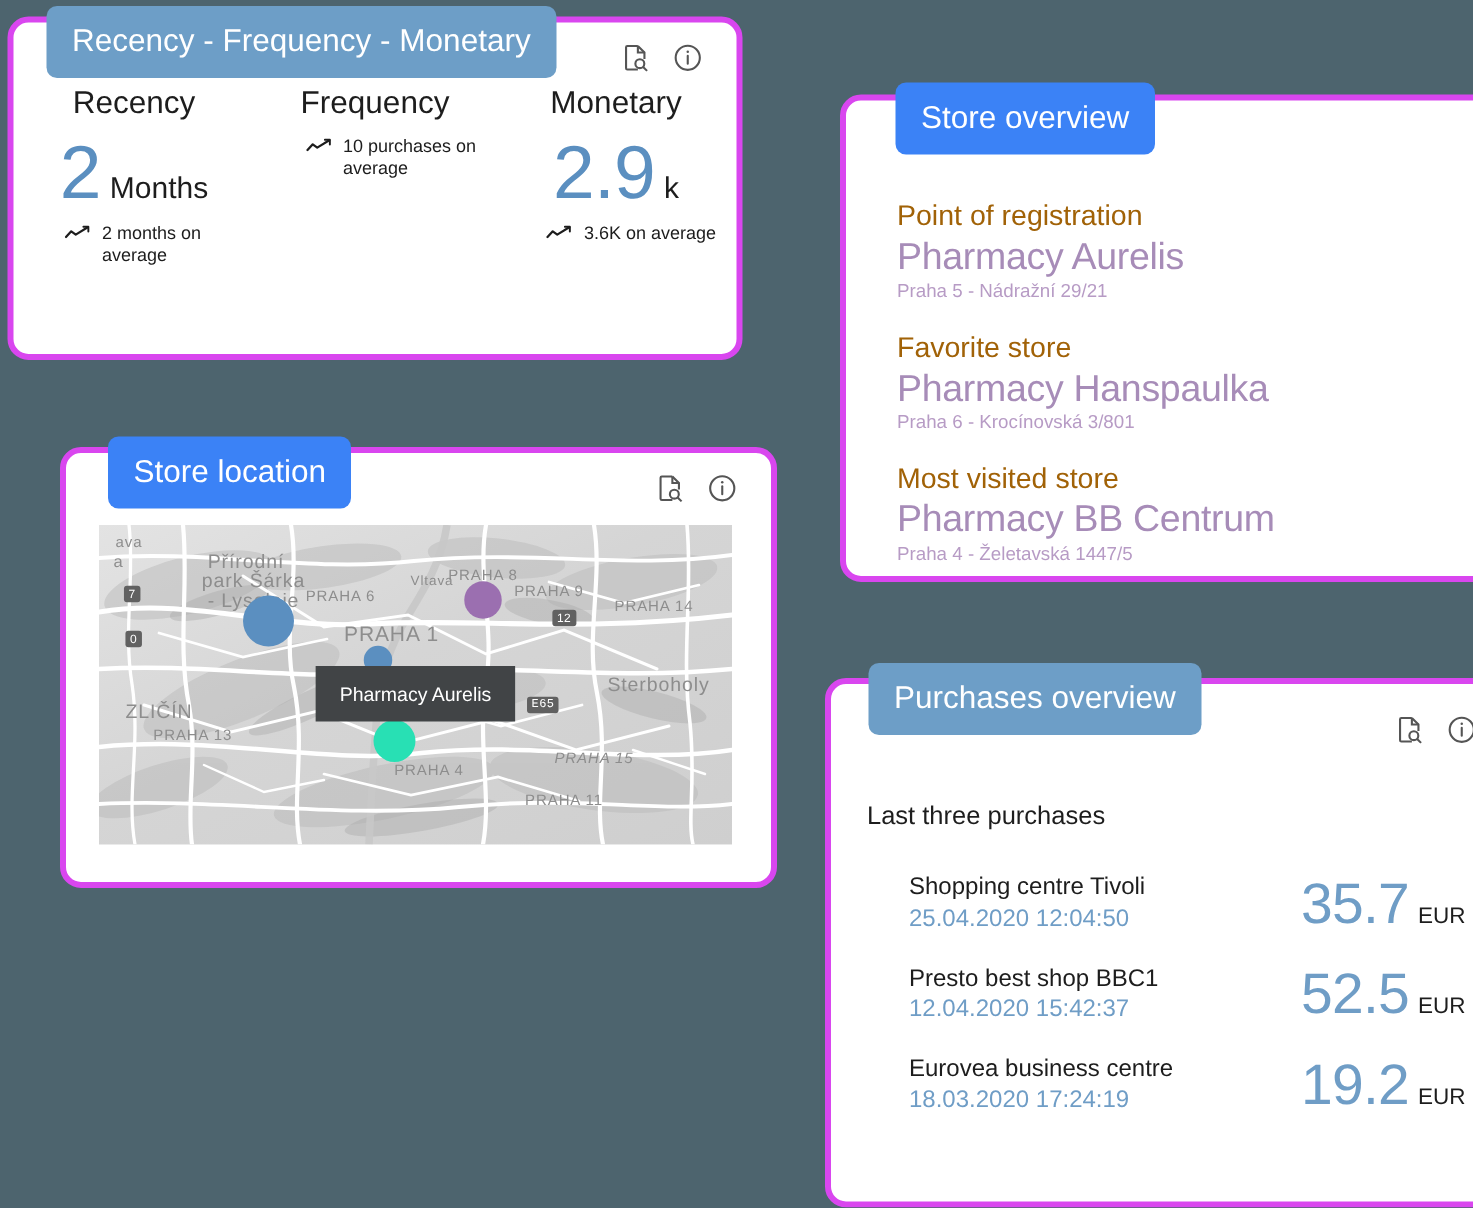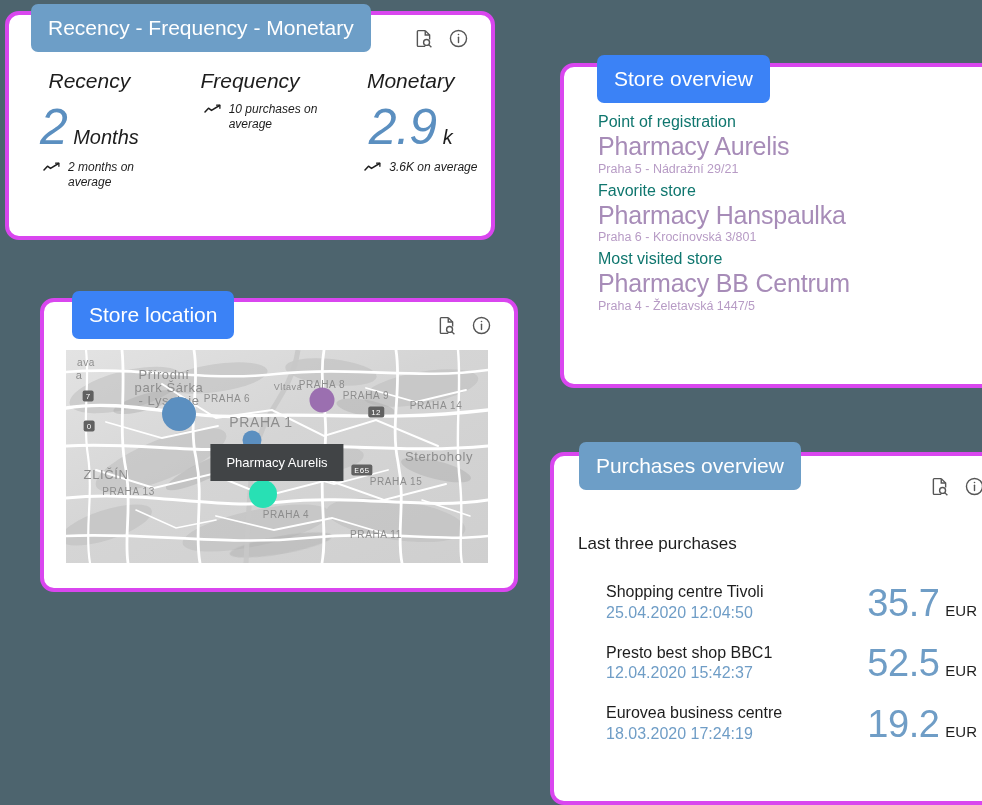--- a/index.html
+++ b/index.html
@@ -47,23 +47,22 @@
   }
   .icon-btn { display: block; line-height: 0; cursor: pointer; }
 
   
   #card-rfm { left: 5px; top: 11px; width: 490px; height: 229px; }
   #chip-rfm { left: 22px; top: -11px; }
   #icons-rfm { right: 22px; top: 13px; }
 
   .rfm-grid {
     position: absolute;
-    left: 0; right: 0; top: 54px;
+    left: 0; right: 0; top: 42px;
     display: flex;
-    font-style: italic;
   }
   .rfm-col { flex: 1; text-align: center; }
   .rfm-label {
     font-size: 21px;
     color: #1d1d1d;
     font-weight: 400;
     margin-bottom: 9px;
   }
   .rfm-value {
     display: flex;
@@ -102,23 +101,24 @@
   
   #card-store-ov { left: 560px; top: 63px; width: 440px; height: 325px; }
   #chip-store-ov { left: 33px; top: -12px; }
 
   .store-list {
     position: absolute;
     left: 34px; right: 20px; top: 46px;
   }
   .store-block { margin-bottom: 6px; }
   .store-heading {
-    font-size: 16px;
-    color: #0f766e;
+    font-size: 19px;
+    color: #a16207;
     margin-bottom: 1px;
+    margin-top: 21px;
   }
   .store-name {
     font-size: 25px;
     color: #a78cb8;
     line-height: 1.14;
     letter-spacing: -0.2px;
   }
   .store-addr {
     font-size: 12.5px;
     color: #b79bc5;
@@ -412,21 +412,21 @@
           <div class="map-city" style="left: 161px; top: 48px; font-size: 10px;">PRAHA 6</div>
           <div class="map-city" style="left: 195px; top: 72px; font-size: 14px;">PRAHA 1</div>
           <div class="map-city" style="left: 256px; top: 34px; font-size: 10px;">PRAHA 8</div>
           <div class="map-city" style="left: 300px; top: 45px; font-size: 10px;">PRAHA 9</div>
           <div class="map-city" style="left: 370px; top: 55px; font-size: 10px;">PRAHA 14</div>
           <div class="map-city" style="left: 222px; top: 37px; font-size: 9px;">Vltava</div>
           <div class="map-city" style="left: 373px; top: 106px; font-size: 13px;">Sterboholy</div>
           <div class="map-city" style="left: 40px; top: 124px; font-size: 13px;">ZLIČÍN</div>
           <div class="map-city" style="left: 55px; top: 141px; font-size: 10px; padding-left: 15px;">PRAHA 13</div>
           <div class="map-city" style="left: 220px; top: 164px; font-size: 10px;">PRAHA 4</div>
-          <div class="map-city" style="left: 330px; top: 131px; font-size: 10px;">PRAHA 15</div>
+          <div class="map-city" style="left: 330px; top: 156px; font-size: 10px; font-style: italic;">PRAHA 15</div>
           <div class="map-city" style="left: 310px; top: 184px; font-size: 10px;">PRAHA 11</div>
           <div class="map-city" style="left: 20px; top: 12px; font-size: 10px;">ava</div>
           <div class="map-city" style="left: 13px; top: 25px; font-size: 11px;">a</div>
         </div>
 
       <div id="map-shields">
           <div class="map-shield" style="left: 22px; top: 46px;">7</div>
           <div class="map-shield" style="left: 23px; top: 76px;">0</div>
           <div class="map-shield" style="left: 310px; top: 62px;">12</div>
           <div class="map-shield" style="left: 296px; top: 120px; font-family: Liberation Mono, monospace;">E65</div>

